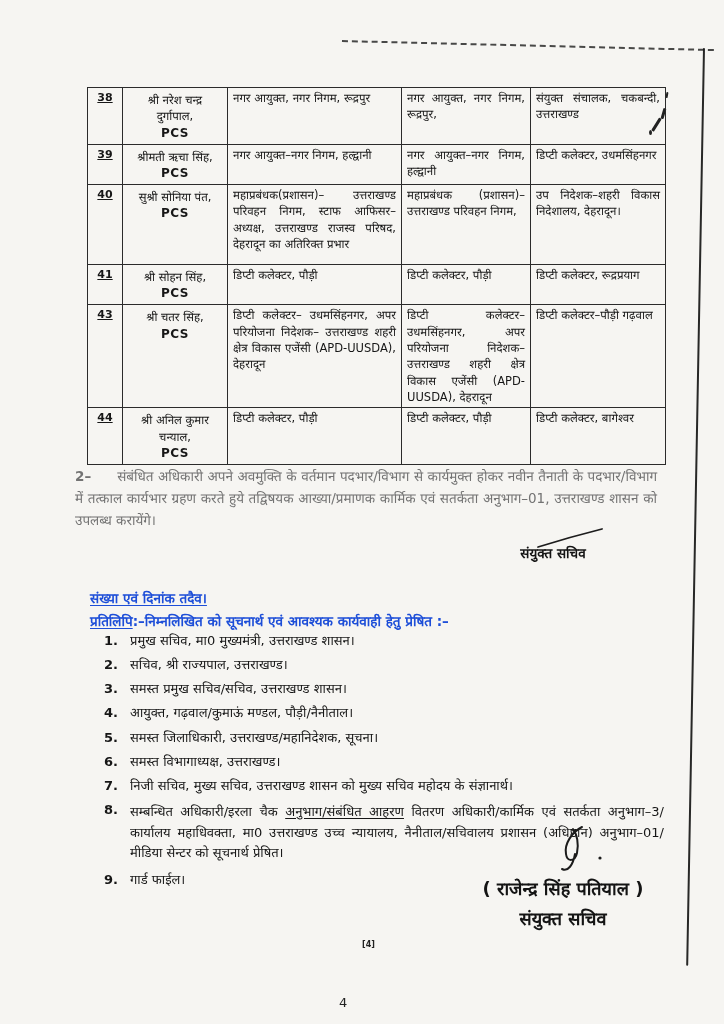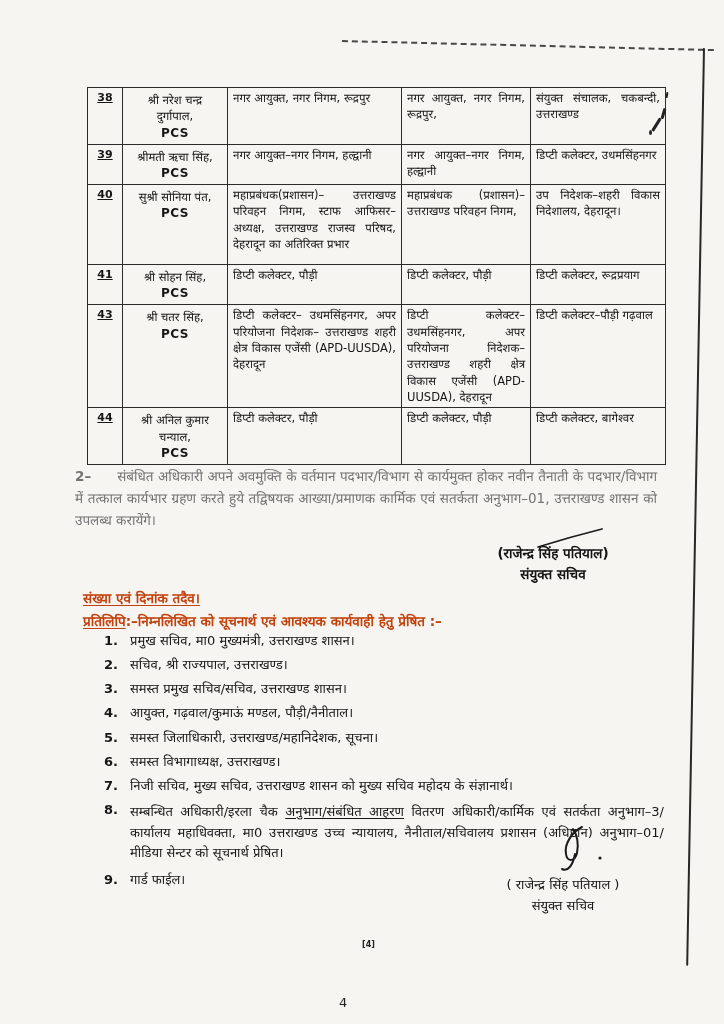--- a/index.html
+++ b/index.html
@@ -40,24 +40,24 @@
   td.c-just{text-align:justify;}
   tr.h40{height:40px;} tr.h80{height:80px;} tr.h96{height:96px;} tr.h37{height:37px;}
   
   .para2{
     position:absolute;left:75px;top:466px;width:582px;
     font-size:13.5px;line-height:1.62;text-align:justify;color:#737373;
   }
   .para2 .pnum{font-weight:bold;margin-right:26px;}
   .sigblock{position:absolute;text-align:center;color:#141414;}
   .sig1{left:448px;top:543px;width:210px;font-size:13.5px;font-weight:bold;line-height:1.55;}
-  .sig2{left:448px;top:874px;width:230px;font-size:13px;font-weight:normal;line-height:1.65;}
+  .sig2{left:448px;top:874px;width:230px;font-size:18px;font-weight:bold;line-height:1.65;}
   .sig-stroke{position:absolute;left:88px;top:-16px;}
   .sig-squiggle{position:absolute;left:100px;top:-50px;}
-  .heading{position:absolute;left:83px;font-size:13.5px;font-weight:bold;color:#c2410c;text-align:center;}
+  .heading{position:absolute;left:90px;font-size:13.5px;font-weight:bold;color:#1d4ed8;text-align:center;}
   .u{text-decoration:underline;text-underline-offset:2px;}
   .copylist{
     position:absolute;left:104px;top:633px;width:560px;
     font-size:13px;line-height:1.28;color:#161616;
   }
   .copylist .item{display:flex;margin-bottom:7.5px;}
   .copylist .num{width:26px;flex:0 0 26px;font-weight:bold;}
   .copylist .txt{flex:1;}
   .item8 .txt{text-align:justify;line-height:1.6;}
   .footer-bracket{position:absolute;left:362px;top:940px;font-size:8px;font-weight:bold;color:#222;}
@@ -146,21 +146,20 @@
       </tr>
     </tbody>
   </table>
 
   <div class="para2"><span class="pnum">2–</span><span>संबंधित अधिकारी अपने अवमुक्ति के वर्तमान पदभार/विभाग से कार्यमुक्त होकर नवीन तैनाती के पदभार/विभाग में तत्काल कार्यभार ग्रहण करते हुये तद्विषयक आख्या/प्रमाणक कार्मिक एवं सतर्कता अनुभाग–01, उत्तराखण्ड शासन को उपलब्ध करायेंगे।</span></div>
 
   <div class="sigblock sig1">
     <svg class="sig-stroke" width="70" height="22" viewBox="0 0 70 22">
       <path d="M2,20 Q34,10 66,2" stroke="#1c1c1c" stroke-width="1.8" fill="none" stroke-linecap="round"></path>
     </svg>
-    <div>(राजेन्द्र सिंह पतियाल)</div>
     <div>संयुक्त सचिव</div>
   </div>
 
   <div class="heading u" style="top:589px;">संख्या एवं दिनांक तदैव।</div>
   <div class="heading" style="top:612px;font-weight:bold;"><span class="u">प्रतिलिपि</span><span>:–निम्नलिखित को सूचनार्थ एवं आवश्यक कार्यवाही हेतु प्रेषित :–</span></div>
 
   <div class="copylist">
     <div class="item">
         <span class="num">1.</span>
         <span class="txt">प्रमुख सचिव, मा0 मुख्यमंत्री, उत्तराखण्ड शासन।</span>

